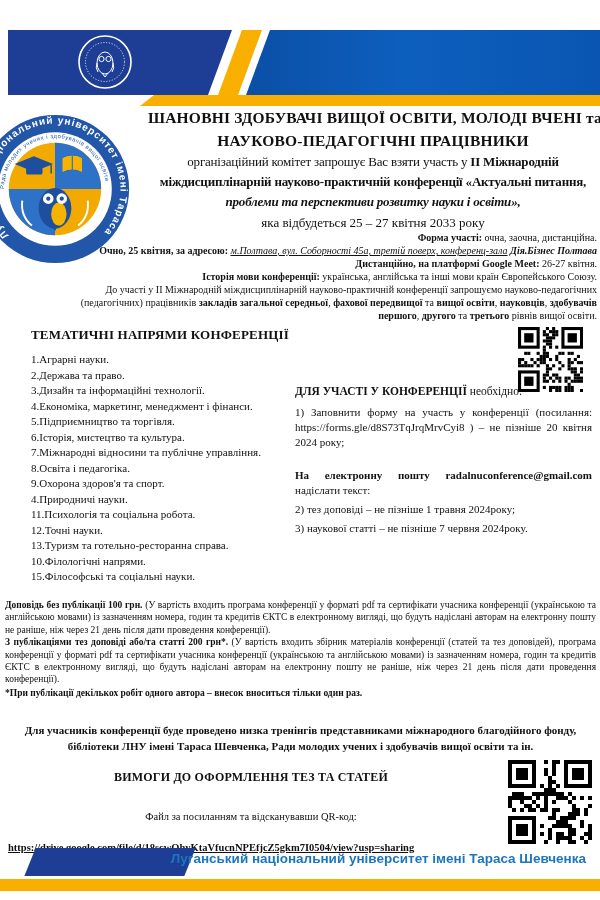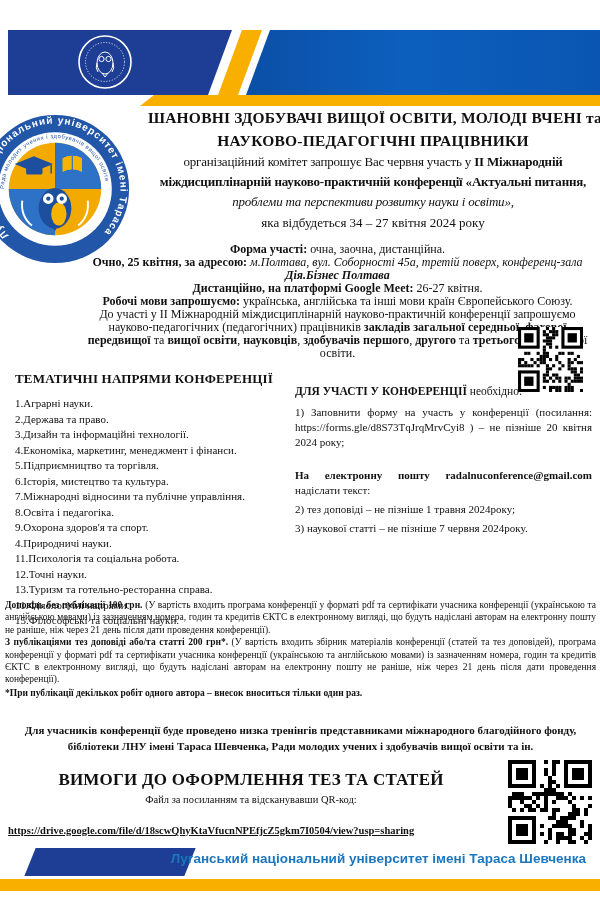--- a/index.html
+++ b/index.html
@@ -22,42 +22,42 @@
     background:#f9af00;clip-path:polygon(14px 0,100% 0,100% 100%,0 100%);}
   .seal{position:absolute;left:76px;top:33px;}
   .emblem{position:absolute;left:-22px;top:112px;}
   
   .title-block{position:absolute;left:148px;top:106px;width:450px;text-align:center;}
   .t-line{white-space:nowrap;}
   .t1{font-size:15.5px;font-weight:bold;line-height:23px;letter-spacing:.2px;}
   .t2{font-size:13px;line-height:20px;letter-spacing:-.2px;}
   .t3{font-size:13px;line-height:21px;}
   
-  .details{position:absolute;left:78px;top:243px;width:519px;font-size:12px;line-height:13px;text-align:center;}
-  
-  .topics{position:absolute;left:15px;top:327px;width:280px;margin-top:44px;}
+  .details{position:absolute;left:78px;top:231px;width:519px;font-size:10px;line-height:13px;text-align:right;}
+  
+  .topics{position:absolute;left:31px;top:327px;width:280px;}
   .topics-heading{font-size:13px;font-weight:bold;letter-spacing:.2px;margin-bottom:9px;}
   .topic-item{font-size:11px;line-height:15.5px;}
   
   .participation{position:absolute;left:295px;top:384px;width:297px;font-size:11px;line-height:15px;text-align:justify;}
   .p-heading{font-size:11.5px;margin-bottom:6px;text-align:left;}
   .p-par{margin-bottom:4px;}
   .p-gap{height:14px;}
   .qr1{position:absolute;left:518px;top:327px;}
   
   .fee{position:absolute;left:5px;top:599px;width:591px;}
   .fee-heading{font-size:12.5px;font-weight:bold;text-align:center;margin-bottom:5px;letter-spacing:.2px;}
   .fee-par{font-size:9.5px;line-height:12.4px;text-align:justify;}
   .fee-note{font-size:9.5px;line-height:13px;font-weight:bold;margin-top:1px;}
   
   .trainings{position:absolute;left:5px;top:722px;width:591px;
     font-size:11px;font-weight:bold;line-height:16px;text-align:center;}
   
   .requirements{position:absolute;left:8px;top:770px;width:486px;}
-  .req-heading{font-size:17px;font-weight:bold;text-align:center;letter-spacing:.2px;margin-bottom:4px;}
+  .req-heading{font-size:12px;font-weight:bold;text-align:center;letter-spacing:.2px;margin-bottom:26px;}
   .req-file{font-size:10.5px;text-align:center;margin-bottom:15px;}
   .req-link{font-size:10.5px;font-weight:bold;text-decoration:underline;color:#111;white-space:nowrap;}
   .qr2{position:absolute;left:508px;top:760px;}
   
   .footer-par{position:absolute;left:30px;top:848px;width:160px;height:28px;
     background:#1d3e94;transform:skewX(-22deg);}
   .footer-text{position:absolute;right:14px;top:851px;width:440px;text-align:right;
     font-family:"Liberation Sans", sans-serif;font-weight:bold;font-size:13.5px;color:#1b76c0;}
   .footer-yellow{position:absolute;left:0;top:879px;width:600px;height:12px;background:#f9af00;}
 </style>
@@ -126,51 +126,51 @@
         <path d="M56,118 q-12,-10 -10,-26"></path>
         <path d="M104,118 q12,-10 10,-26"></path>
       </g>
       <circle cx="80" cy="133" r="2" fill="#ffffff"></circle>
     </svg>
   </div>
 
   <div class="title-block">
     <div class="t-line t1">ШАНОВНІ ЗДОБУВАЧІ ВИЩОЇ ОСВІТИ, МОЛОДІ ВЧЕНІ та</div>
     <div class="t-line t1">НАУКОВО-ПЕДАГОГІЧНІ ПРАЦІВНИКИ</div>
-    <div class="t-line t2"><span>організаційний комітет запрошує Вас червня участь у </span><span style="font-weight: bold;">ІІ Міжнародній</span></div>
+    <div class="t-line t2"><span>організаційний комітет запрошує Вас взяти участь у </span><span style="font-weight: bold;">ІІ Міжнародній</span></div>
     <div class="t-line t2"><span style="font-weight: bold;">міждисциплінарній науково-практичній конференції «</span><span style="font-weight: bold; ">Актуальні питання,</span></div>
-    <div class="t-line t2"><span style="font-weight: normal; font-style: italic; margin-top: 20px;">проблеми та перспективи розвитку науки і освіти»,</span></div>
-    <div class="t-line t3">яка відбудеться 34 – 27 квітня 2024 року</div>
+    <div class="t-line t2"><span style="font-weight: bold; font-style: italic; margin-top: 20px;">проблеми та перспективи розвитку науки і освіти»,</span></div>
+    <div class="t-line t3">яка відбудеться 25 – 27 квітня 2033 року</div>
   </div>
 
   <div class="details">
     <div><span style="font-weight: bold;">Форма участі:</span><span> очна, заочна, дистанційна.</span></div>
-    <div><span style="font-weight: bold;">Очно, 25 квітня, за адресою:</span><span> </span><span style="font-style: italic; ">м.Полтава, вул. Соборності 45а, третій поверх, конференц-зала</span><span> </span><span style="font-weight: bold; font-style: italic;">Дія.Бізнес Полтава</span></div>
+    <div><span style="font-weight: bold;">Очно, 25 квітня, за адресою:</span><span> </span><span style="font-style: italic; text-decoration: underline;">м.Полтава, вул. Соборності 45а, третій поверх, конференц-зала</span><span> </span><span style="font-weight: bold; font-style: italic;">Дія.Бізнес Полтава</span></div>
     <div><span style="font-weight: bold;">Дистанційно, на платформі Google Meet:</span><span> 26-27 квітня.</span></div>
-    <div><span style="font-weight: bold;">Робочі мови запрошуємо:</span><span> українська, англійська та інші мови країн Європейського Союзу.</span></div>
+    <div><span style="font-weight: bold;">Історія мови конференції:</span><span> українська, англійська та інші мови країн Європейського Союзу.</span></div>
     <div><span>До участі у ІІ Міжнародній міждисциплінарній науково-практичній конференції запрошуємо науково-педагогічних (педагогічних) працівників </span><span style="font-weight: bold;">закладів загальної середньої</span><span>, </span><span style="font-weight: bold;">фахової передвищої</span><span> та </span><span style="font-weight: bold;">вищої освіти</span><span>, </span><span style="font-weight: bold;">науковців</span><span>, </span><span style="font-weight: bold;">здобувачів першого</span><span>, </span><span style="font-weight: bold;">другого</span><span> та </span><span style="font-weight: bold;">третього</span><span> рівнів вищої освіти.</span></div>
   </div>
 
   <div class="topics">
     <div class="topics-heading">ТЕМАТИЧНІ НАПРЯМИ КОНФЕРЕНЦІЇ</div>
     <div>
         <div class="topic-item">1.Аграрні науки.</div>
         <div class="topic-item">2.Держава та право.</div>
         <div class="topic-item">3.Дизайн та інформаційні технології.</div>
         <div class="topic-item">4.Економіка, маркетинг, менеджмент і фінанси.</div>
         <div class="topic-item">5.Підприємництво та торгівля.</div>
         <div class="topic-item">6.Історія, мистецтво та культура.</div>
         <div class="topic-item">7.Міжнародні відносини та публічне управління.</div>
         <div class="topic-item">8.Освіта і педагогіка.</div>
         <div class="topic-item">9.Охорона здоров'я та спорт.</div>
         <div class="topic-item">4.Природничі науки.</div>
         <div class="topic-item">11.Психологія та соціальна робота.</div>
         <div class="topic-item">12.Точні науки.</div>
         <div class="topic-item">13.Туризм та готельно-ресторанна справа.</div>
-        <div class="topic-item">11.Філологічні напрями.</div>
+        <div class="topic-item">10.Філологічні напрями.</div>
         <div class="topic-item">15.Філософські та соціальні науки.</div>
       </div>
   </div>
 
   <div class="qr1"><svg width="65.10000000000001" height="65.10000000000001" viewBox="0 0 65.10000000000001 65.10000000000001">
         <rect x="0" y="0" width="65.10000000000001" height="65.10000000000001" fill="#ffffff"></rect>
         <rect x="27.900000000000002" y="0" width="3.1" height="3.1" fill="#000000"></rect>
         <rect x="34.1" y="0" width="3.1" height="3.1" fill="#000000"></rect>
         <rect x="24.8" y="3.1" width="3.1" height="3.1" fill="#000000"></rect>
         <rect x="31" y="3.1" width="3.1" height="3.1" fill="#000000"></rect>

